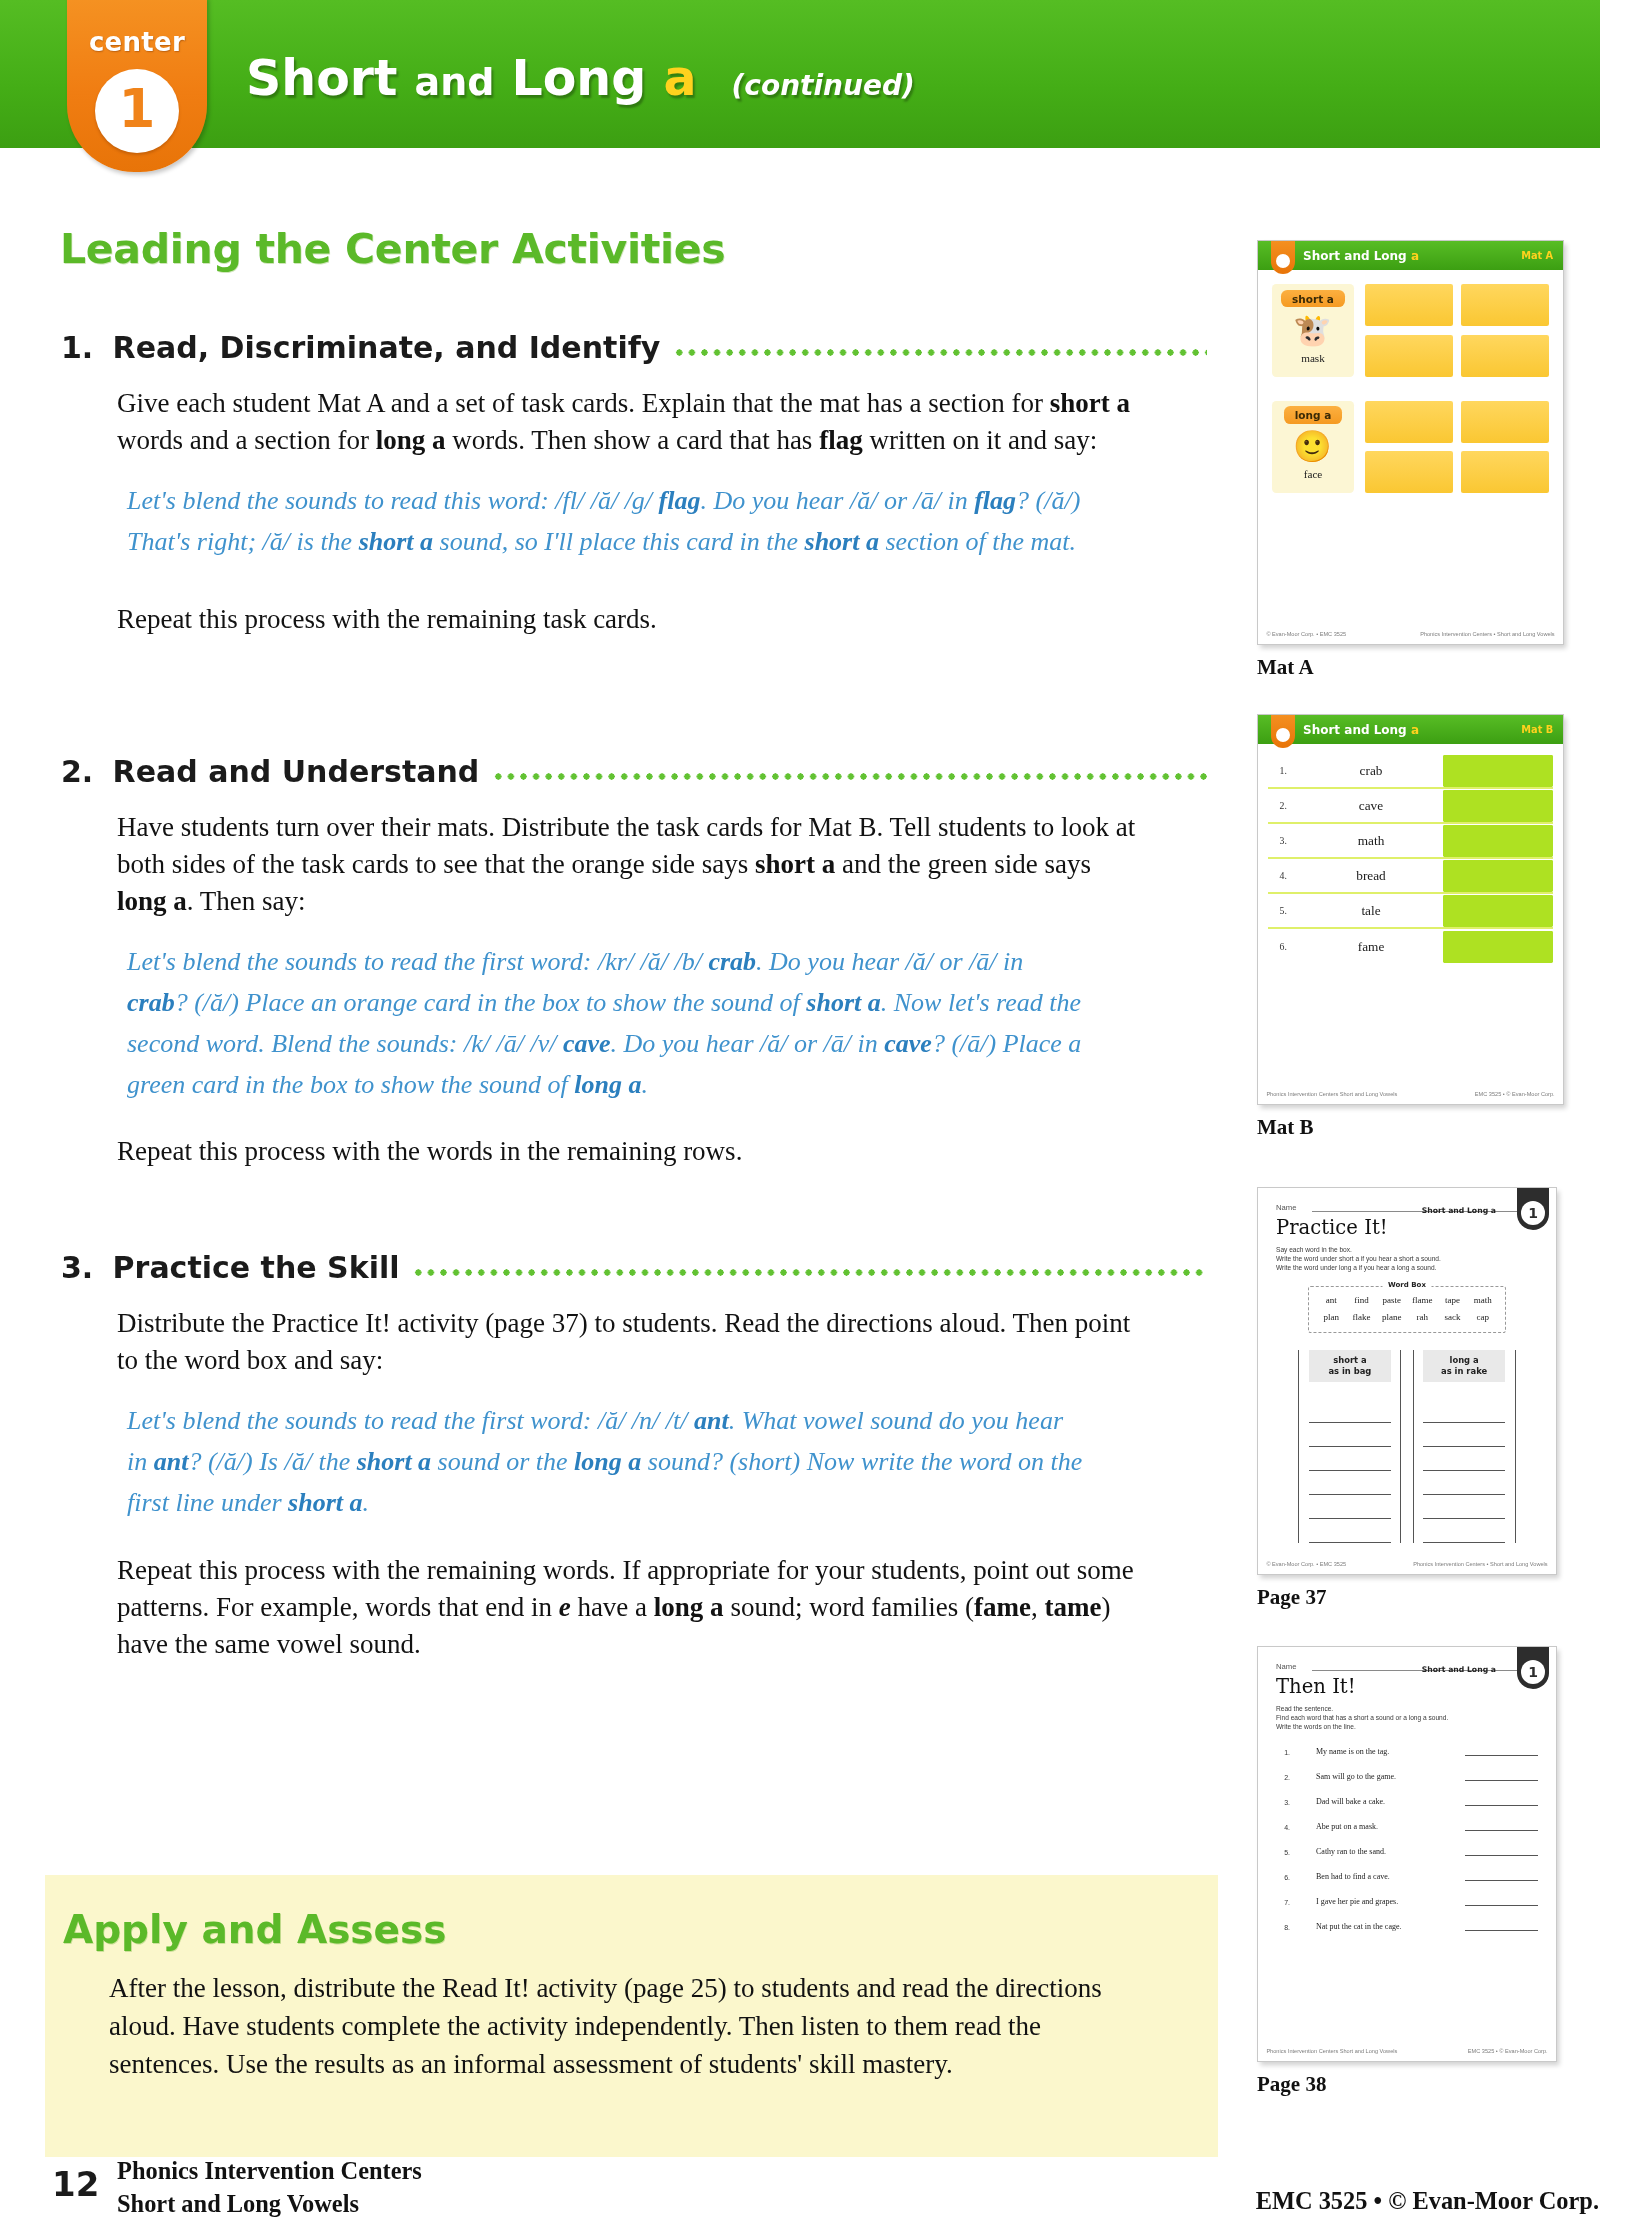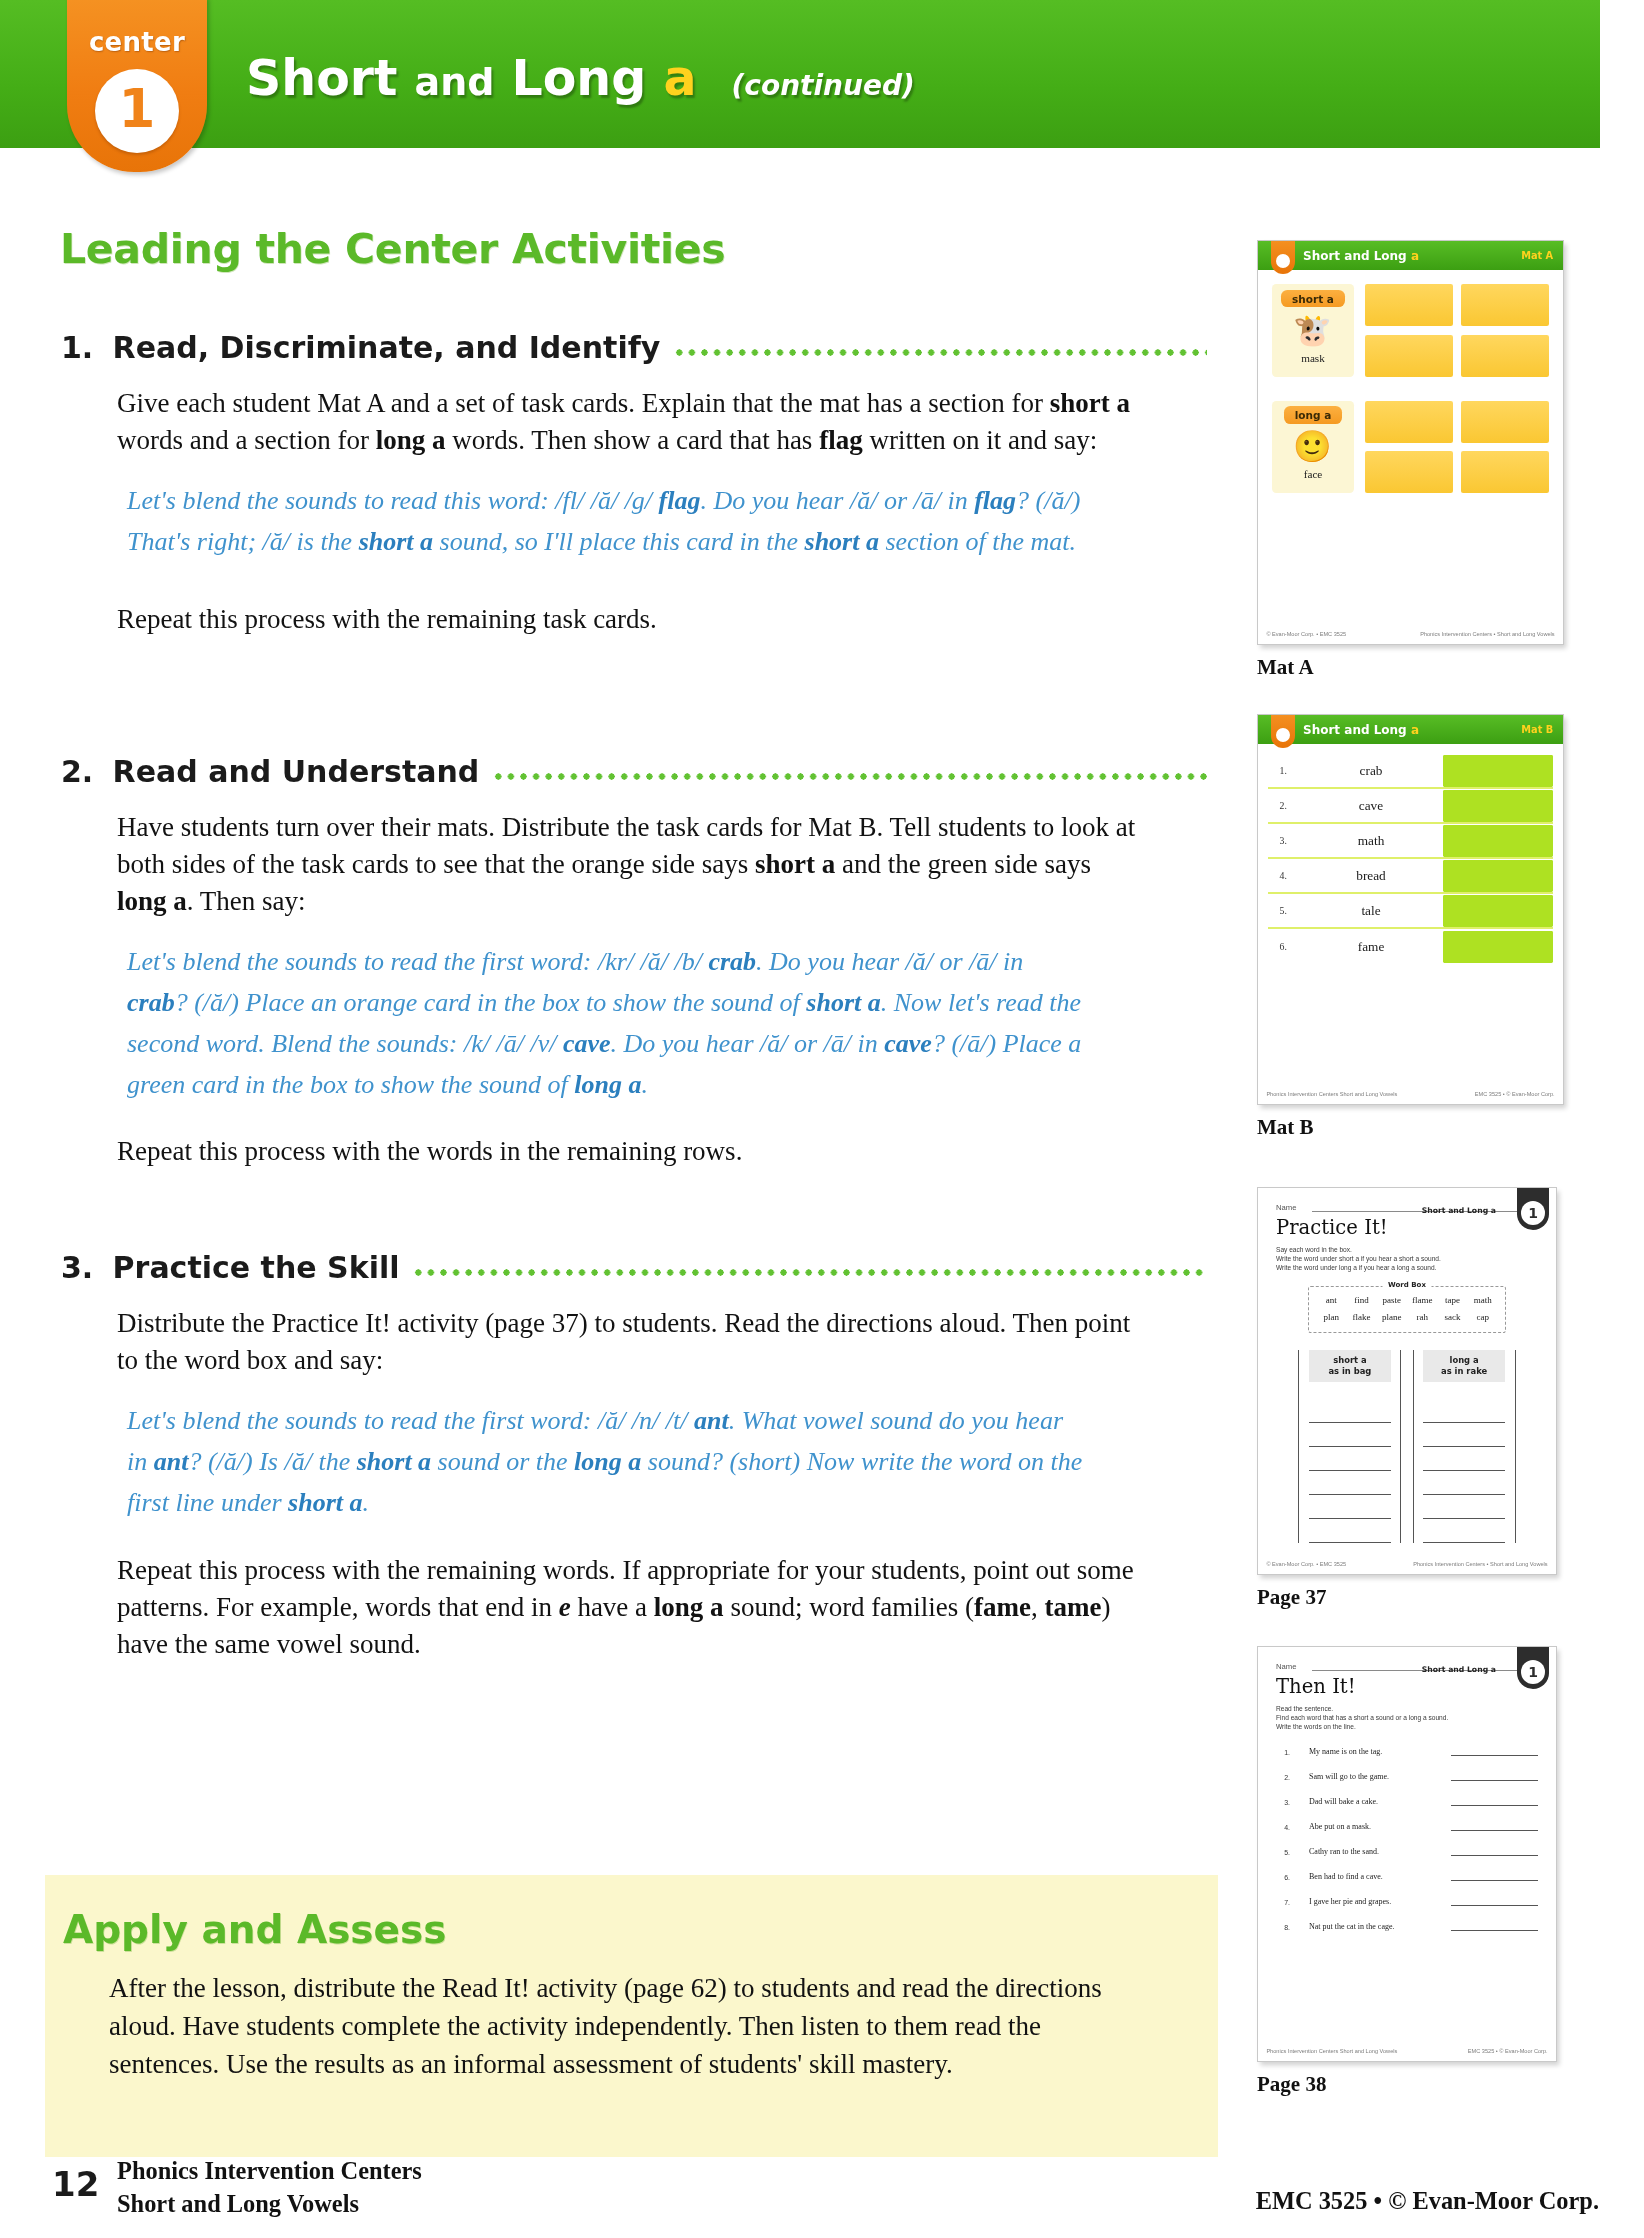--- a/index.html
+++ b/index.html
@@ -198,21 +198,21 @@
   .wb-grid { display:grid; grid-template-columns:repeat(6,1fr); grid-row-gap:7px; }
   .wb-grid span { text-align:center; font-family:"Liberation Serif",serif; font-size:9px; color:#222; }
   .cols { display:flex; margin:17px 22.4px 0; }
   .col { flex:1; border-left:1px solid #555; border-right:1px solid #555; padding:0 9.8px; }
   .col + .col { margin-left:11.2px; }
   .col-head {
     background:#e9e9e9; text-align:center; padding:4.9px 0;
     font-family:"DejaVu Sans",sans-serif; font-weight:bold; font-size:8.4px; color:#222; line-height:11.2px;
   }
   .col-line { border-bottom:0.9px solid #555; height:24px; }
-  .sent-row { display:flex; align-items:flex-end; gap:19px; margin-top:16px; }
+  .sent-row { display:flex; align-items:flex-end; gap:26px; margin-top:16px; }
   .sent-num { width:14px; font-family:"Liberation Sans",sans-serif; font-size:7px; color:#333; text-align:right;}
   .sent-txt { width:123px; font-family:"Liberation Serif",serif; font-size:8px; color:#1a1a1a; }
   .sent-rule { flex:1; border-bottom:0.8px solid #555; height:8.4px; }
 
   
   .apply {
     position:absolute; left:45px; top:1875px; width:1173px; height:282px;
     background:#fbf7cc;
   }
   .apply-title {
@@ -520,21 +520,21 @@
       <span>Phonics Intervention Centers
 Short and Long Vowels</span>
       <span>EMC 3525 • © Evan-Moor Corp.</span>
     </div>
   </div>
   <div class="thumb-caption">Page 38</div>
 </div>
 
 <div class="apply">
   <div class="apply-title">Apply and Assess</div>
-  <div class="apply-text">After the lesson, distribute the Read It! activity (page 62) to students and read the directions aloud. Have students complete the activity independently. Then listen to them read the sentences. Use the results as an informal assessment of students' skill mastery.</div>
+  <div class="apply-text">After the lesson, distribute the Read It! activity (page 25) to students and read the directions aloud. Have students complete the activity independently. Then listen to them read the sentences. Use the results as an informal assessment of students' skill mastery.</div>
 </div>
 
 <div class="footer">
   <div class="pg-num">12</div>
   <div class="foot-left">
     <div>Phonics Intervention Centers</div>
     <div class="fl2">Short and Long Vowels</div>
   </div>
   <div class="foot-right">EMC 3525 • © Evan-Moor Corp.</div>
 </div>

